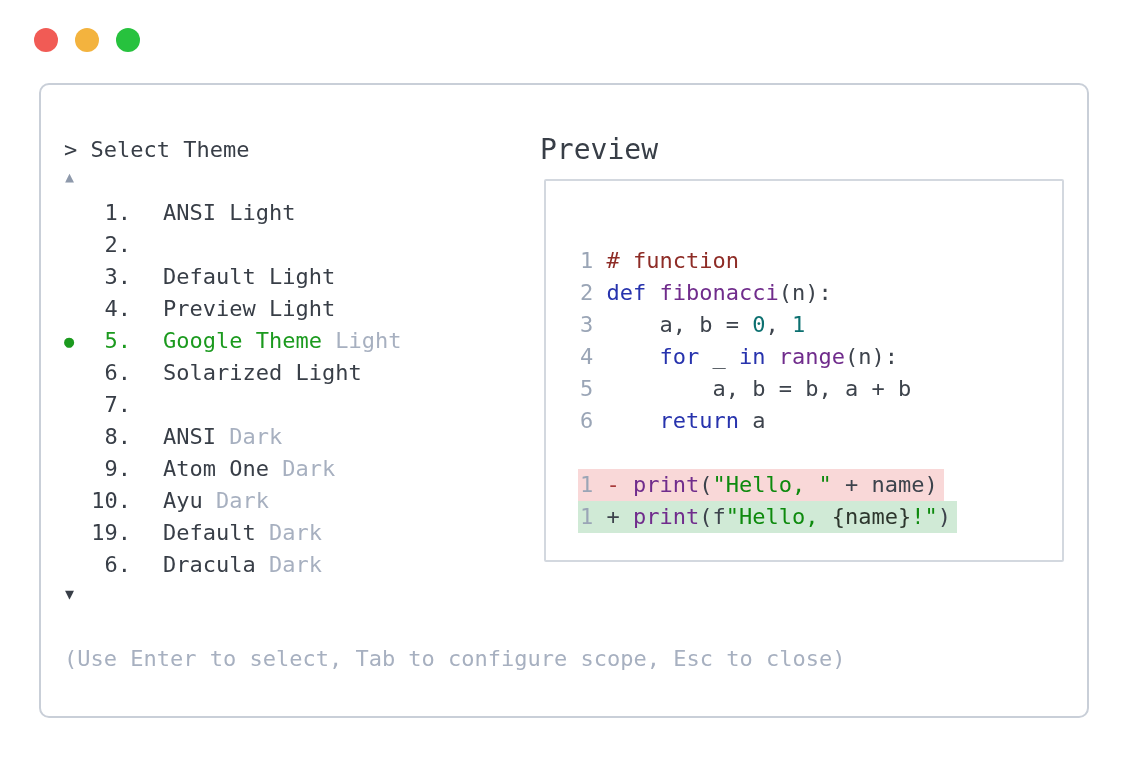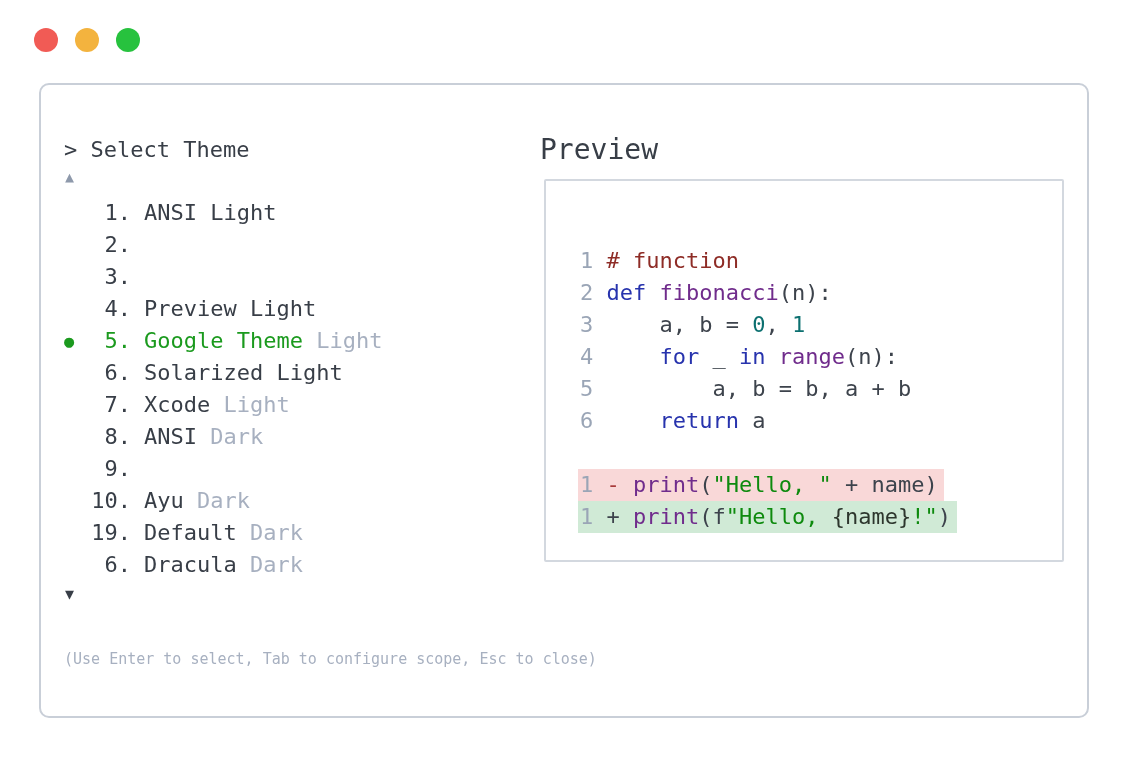--- a/index.html
+++ b/index.html
@@ -12,25 +12,25 @@
   .window{position:absolute;left:39px;top:83px;width:1050px;height:635px;box-sizing:border-box;
           border:2px solid var(--window_border);border-radius:10px;background:#fff;}
   .prompt{position:absolute;left:23px;top:49px;font-size:22px;line-height:32px;color:var(--text_dark);}
   .arrow{position:absolute;left:24px;font-size:15px;line-height:16px;}
   .arrow-up{top:84px;color:var(--scroll_up);}
   .arrow-down{top:501px;color:var(--text_dark);}
   .theme-list{position:absolute;left:23px;top:112px;margin:0;padding:0;list-style:none;}
   .row{display:flex;align-items:center;height:32px;font-size:22px;line-height:32px;color:var(--text_dark);cursor:default;}
   .marker{width:14px;flex:none;font-size:17px;color:var(--accent_green);}
   .num{width:53px;flex:none;text-align:right;margin-right:13px;color:var(--text_dark);}
-  .lab{white-space:pre;}
+  .lab{white-space:pre;margin-left:19px;}
   .sel{color:var(--accent_green);}
   .muted{color:var(--muted);}
   .plain{color:var(--text_dark);}
-  .help{position:absolute;left:23px;top:558px;font-size:15px;line-height:32px;color:var(--muted);}
+  .help{position:absolute;left:23px;top:558px;font-size:22px;line-height:32px;color:var(--muted);}
   
   .preview-title{position:absolute;left:499px;top:49px;font-size:28px;line-height:32px;color:var(--text_dark);}
   .preview-box{position:absolute;left:503px;top:94px;width:520px;height:383px;box-sizing:border-box;
                border:2px solid var(--preview_border);border-radius:2px;background:#fff;}
   .code{margin:16px;padding:48px 0 16px 18px;font-family:inherit;font-size:22px;line-height:32px;}
   .cl{height:32px;white-space:pre;color:var(--code_text);}
   .ln{color:var(--line_number);}
   .hl{display:inline-block;padding:0 6px 0 2px;margin-left:-2px;}
   .hl.del{background:var(--del_bg);}
   .hl.add{background:var(--add_bg);}
@@ -64,49 +64,50 @@
           <span class="num">1.</span>
           <span class="lab"><span class="name plain">ANSI</span><span class="plain"> Light</span></span>
         </li>
         <li class="row">
           <span class="marker"></span>
           <span class="num">2.</span>
         </li>
         <li class="row">
           <span class="marker"></span>
           <span class="num">3.</span>
+          <span class="lab"><span class="name plain">Default</span><span class="plain"> Light</span></span>
         </li>
         <li class="row">
           <span class="marker"></span>
           <span class="num">4.</span>
           <span class="lab"><span class="name plain">Preview</span><span class="plain"> Light</span></span>
         </li>
         <li class="row">
           <span class="marker">●</span>
           <span class="num sel">5.</span>
           <span class="lab"><span class="name sel">Google Theme</span><span class="muted"> Light</span></span>
         </li>
         <li class="row">
           <span class="marker"></span>
           <span class="num">6.</span>
           <span class="lab"><span class="name plain">Solarized</span><span class="plain"> Light</span></span>
         </li>
         <li class="row">
           <span class="marker"></span>
           <span class="num">7.</span>
-          <span class="lab"><span class="name plain">Xcode</span><span class="muted"> Light</span></span>
         </li>
         <li class="row">
           <span class="marker"></span>
           <span class="num">8.</span>
           <span class="lab"><span class="name plain">ANSI</span><span class="muted"> Dark</span></span>
         </li>
         <li class="row">
           <span class="marker"></span>
           <span class="num">9.</span>
+          <span class="lab"><span class="name plain">Atom One</span><span class="muted"> Dark</span></span>
         </li>
         <li class="row">
           <span class="marker"></span>
           <span class="num">10.</span>
           <span class="lab"><span class="name plain">Ayu</span><span class="muted"> Dark</span></span>
         </li>
         <li class="row">
           <span class="marker"></span>
           <span class="num">19.</span>
           <span class="lab"><span class="name plain">Default</span><span class="muted"> Dark</span></span>

